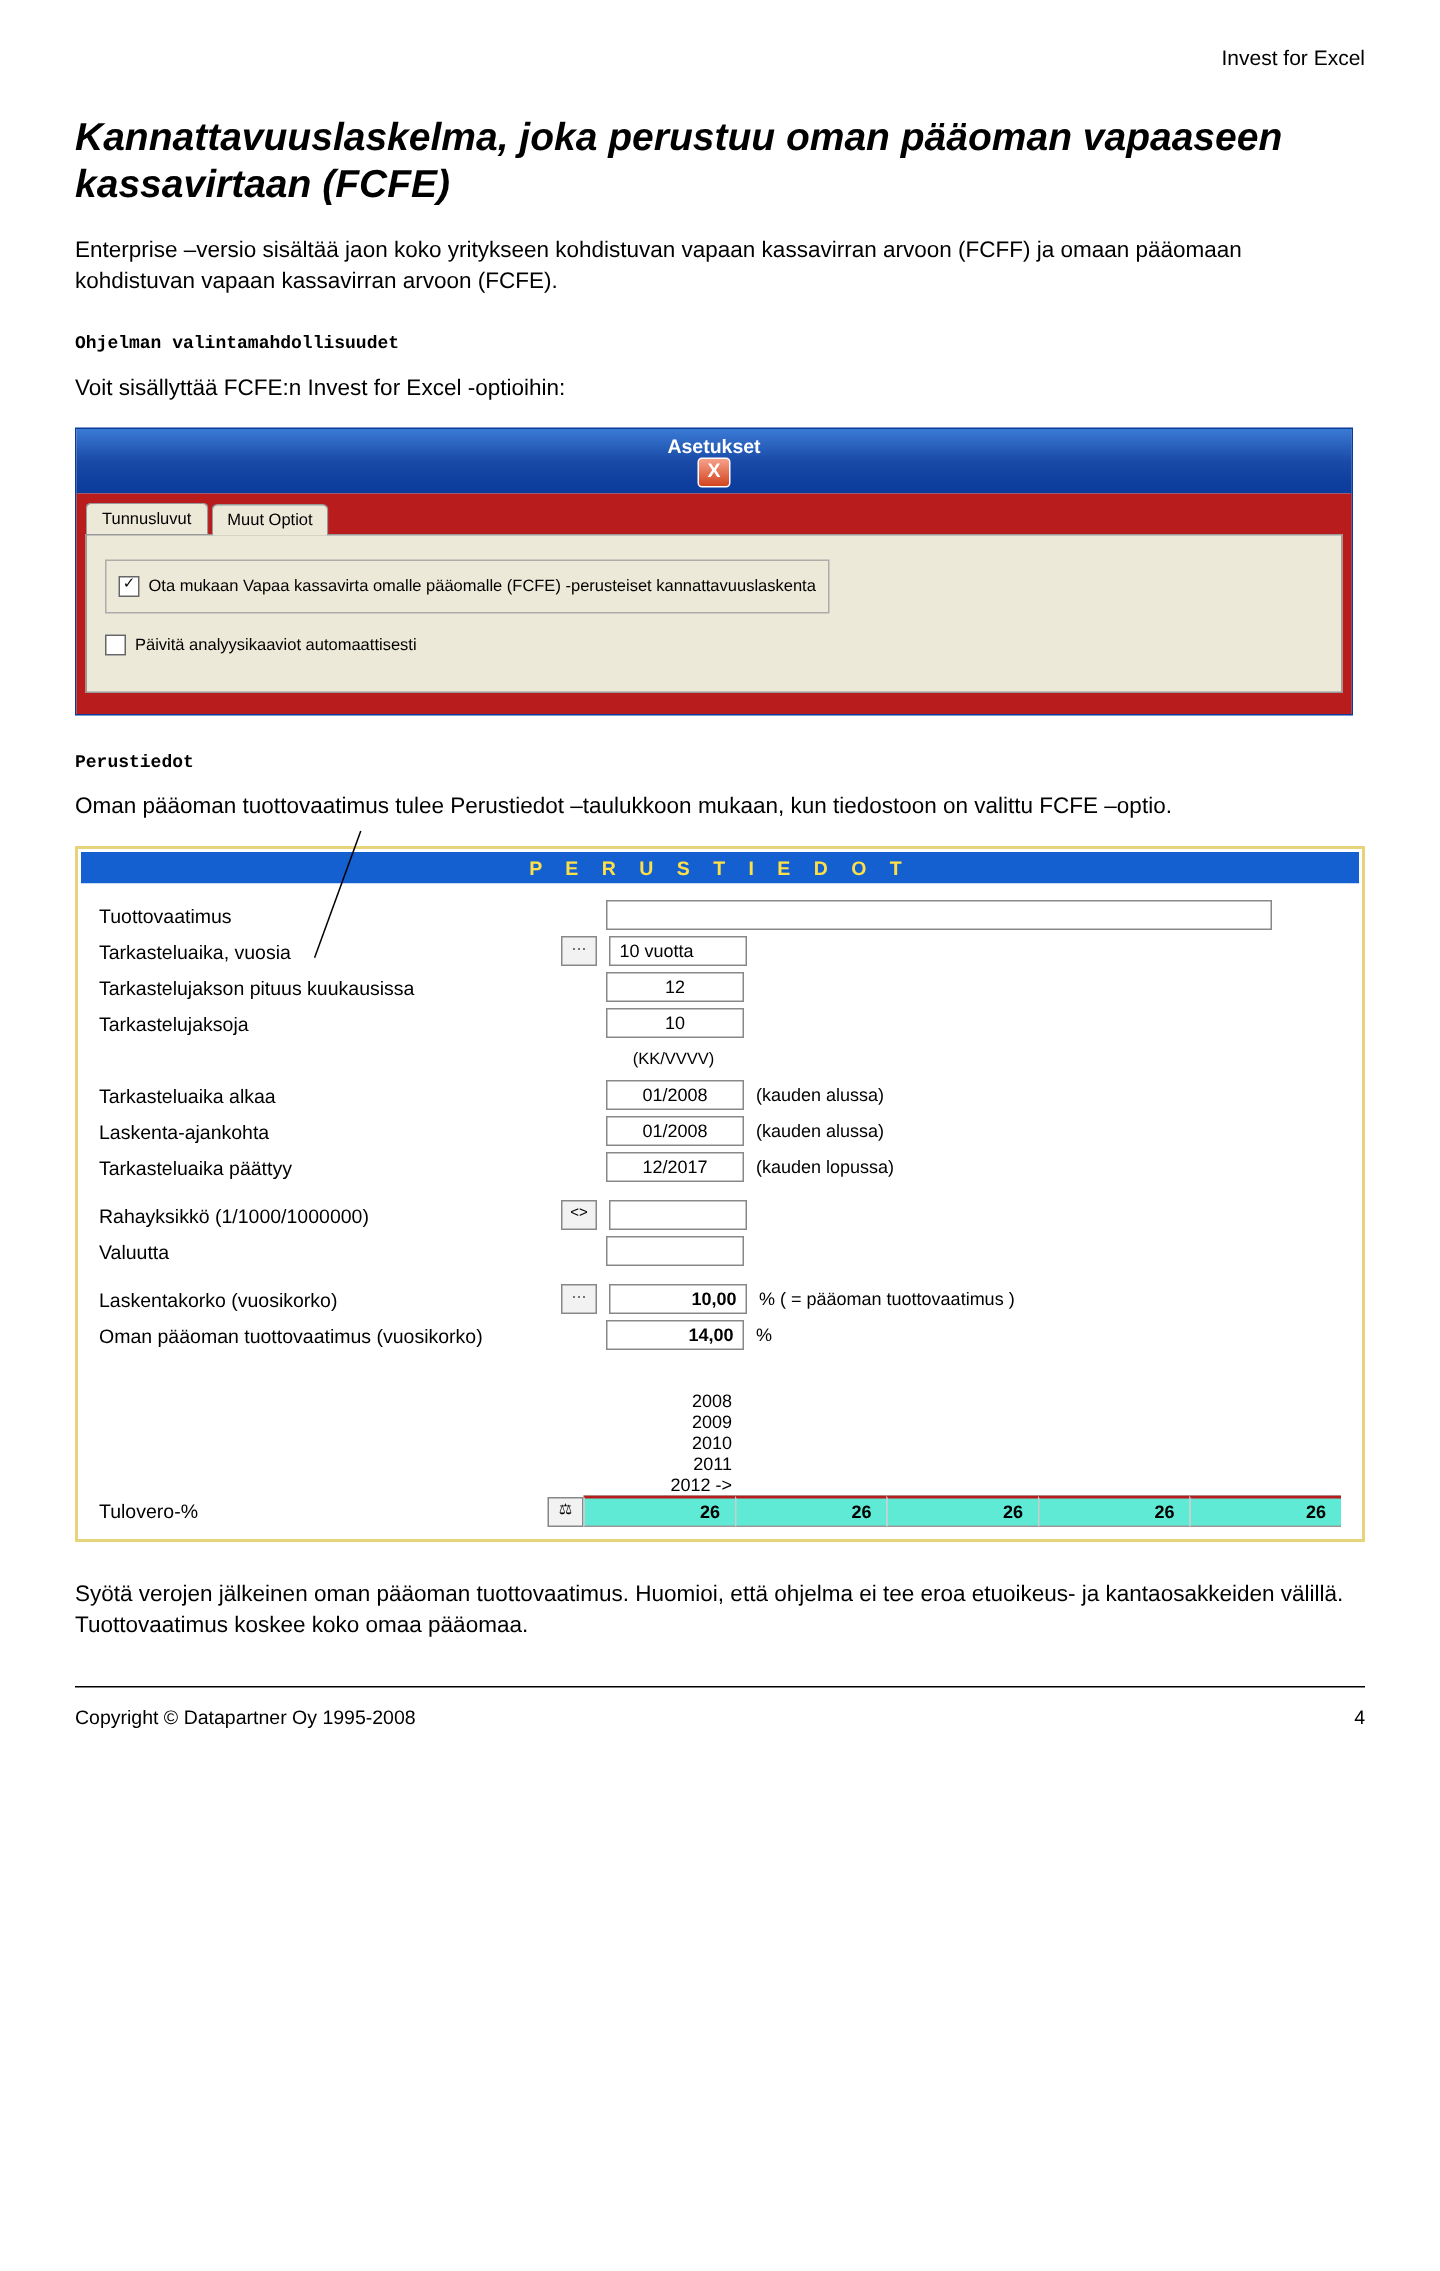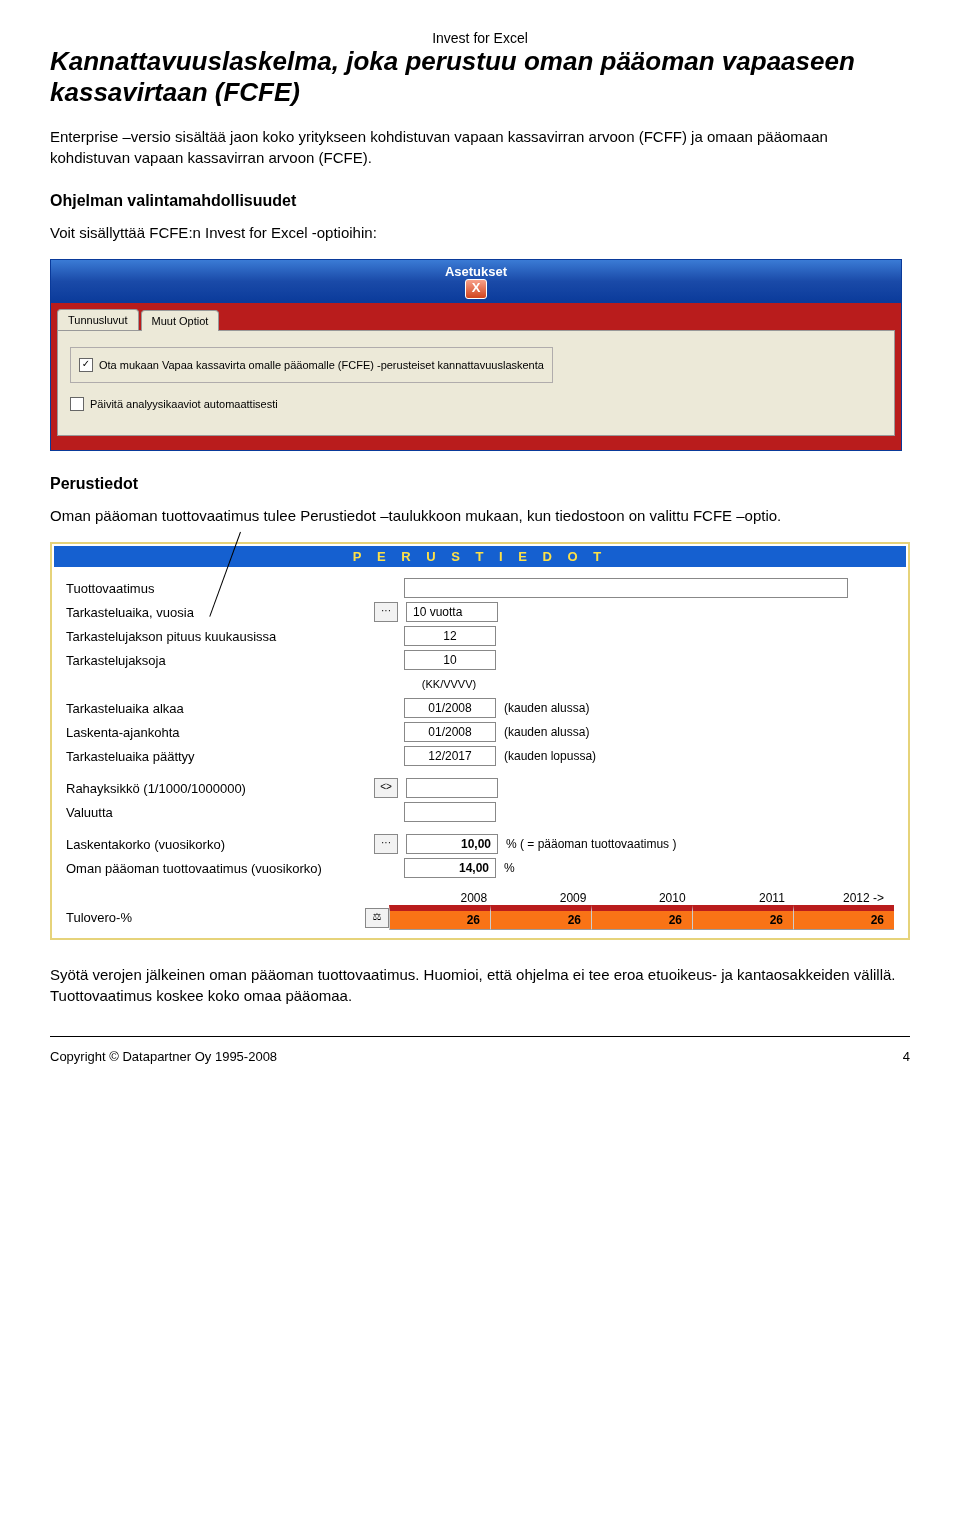--- a/index.html
+++ b/index.html
@@ -6,33 +6,35 @@
     margin: 0;
     font-family: Arial, Helvetica, sans-serif;
     background: #fff;
     color: #000;
     width: 960px;
   }
   .page {
     padding: 30px 50px 20px 50px;
   }
   .header-center {
-    text-align: center;
+    text-align: right;
     font-size: 14px;
+    margin-bottom: 30px;
   }
   h1.italic-h {
     font-size: 26px;
     font-weight: bold;
     font-style: italic;
     margin: 0 0 18px 0;
   }
   h2.sub {
-    font-size: 16px;
+    font-size: 12px;
     font-weight: bold;
     margin: 24px 0 12px 0;
+    font-family: Liberation Mono, monospace;
   }
   p.body {
     font-size: 15px;
     line-height: 1.4;
     margin: 0 0 16px 0;
   }
   
   .dialog {
     border: 1px solid #0a3a9a;
     width: 850px;
@@ -169,39 +171,40 @@
     font-size: 12px;
   }
   .pt-field.left { text-align: left; }
   .pt-field.wide { min-width: 430px; }
   .pt-desc { font-size: 12px; }
   .pt-bold { font-weight: bold; }
   .year-header {
     display: flex;
     gap: 0;
     margin-left: 332px;
-    margin-top: 12px;
+    margin-top: 26px;
     font-size: 12px;
+    flex-direction: column;
   }
   .year-header > div { width: 90px; text-align: right; padding-right: 10px; }
   .year-row {
     display: flex;
     align-items: center;
   }
   .year-row .vals {
     display: flex;
   }
   .year-row .vals > div {
     width: 90px;
     text-align: right;
     padding-right: 10px;
     font-weight: bold;
     font-size: 12px;
-    background: #f97316;
-    border-top: 6px solid #b91c1c;
+    background: #5eead4;
+    border-top: 2px solid #b91c1c;
     border-bottom: 1px solid #999;
     border-left: 1px solid #ccc;
     height: 18px;
     line-height: 18px;
   }
   .arrow-line {
     position: relative;
     height: 0;
   }
   .arrow {

